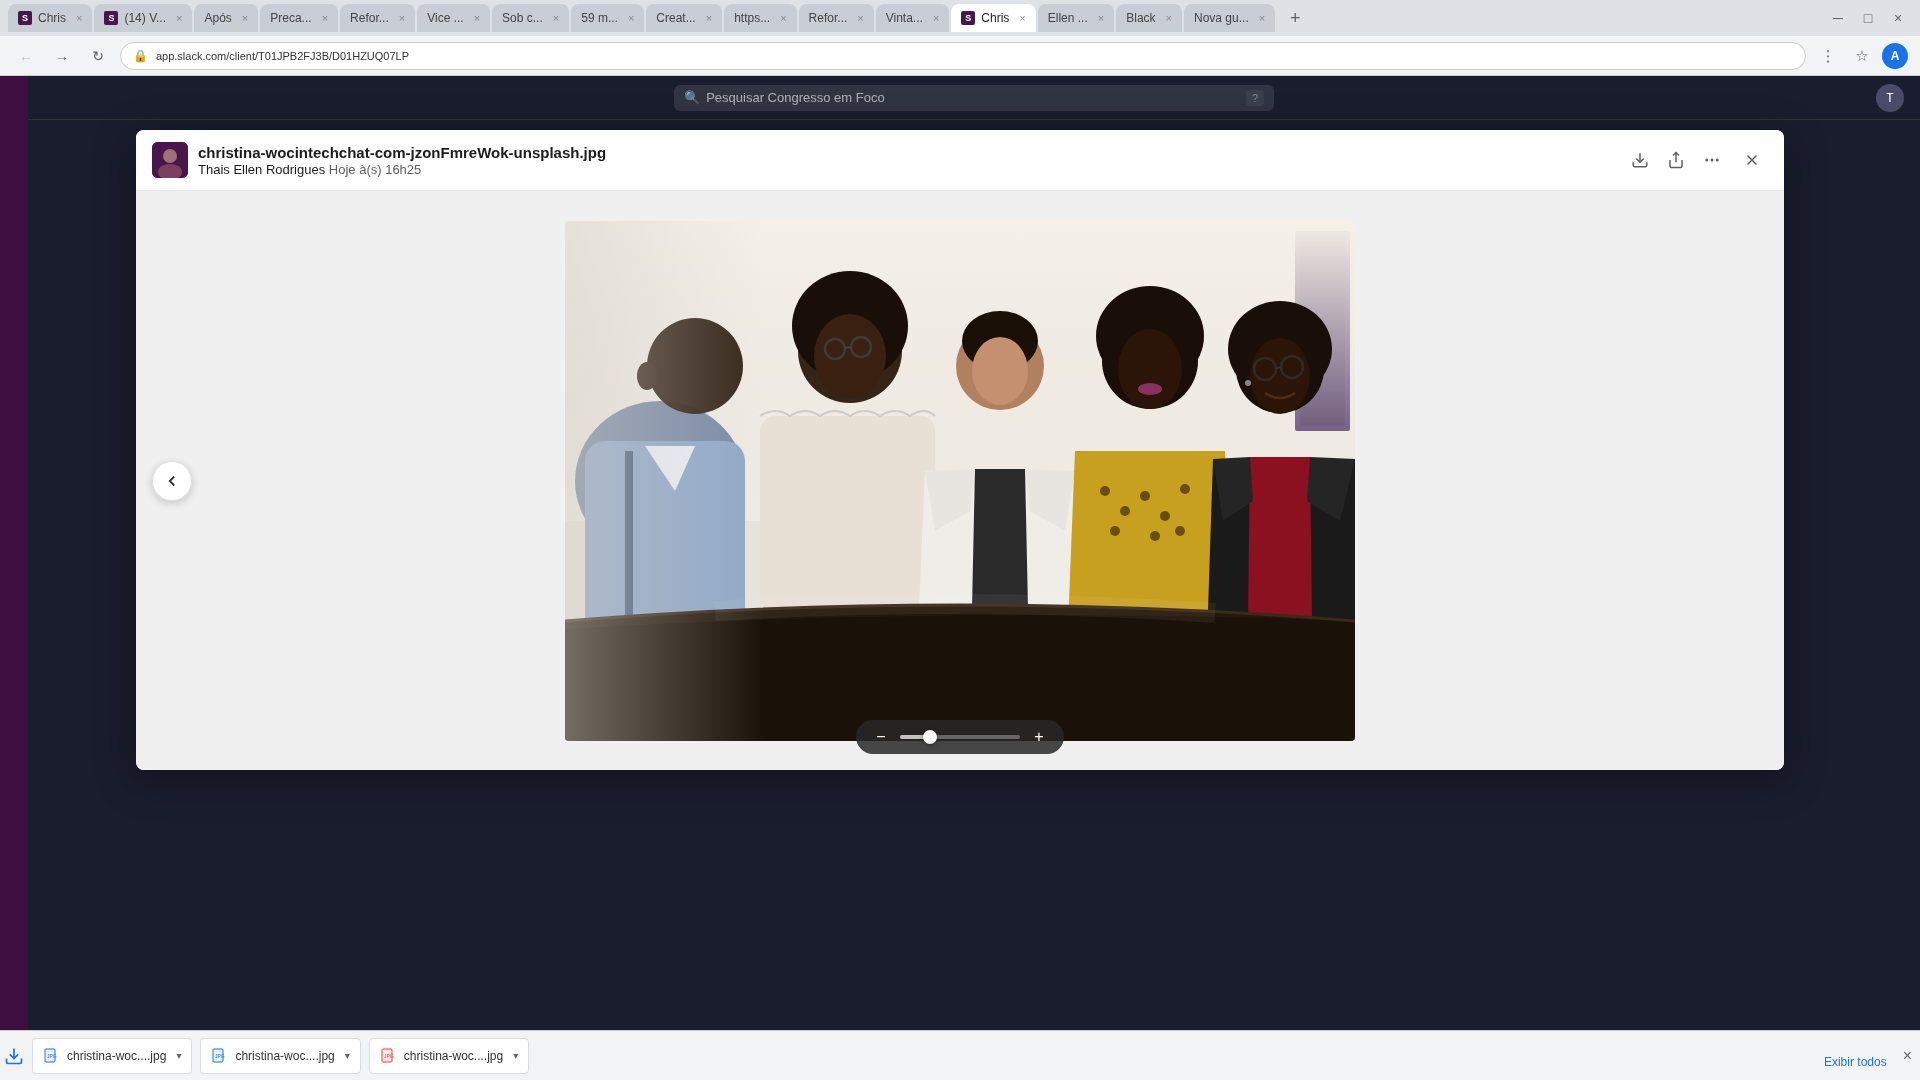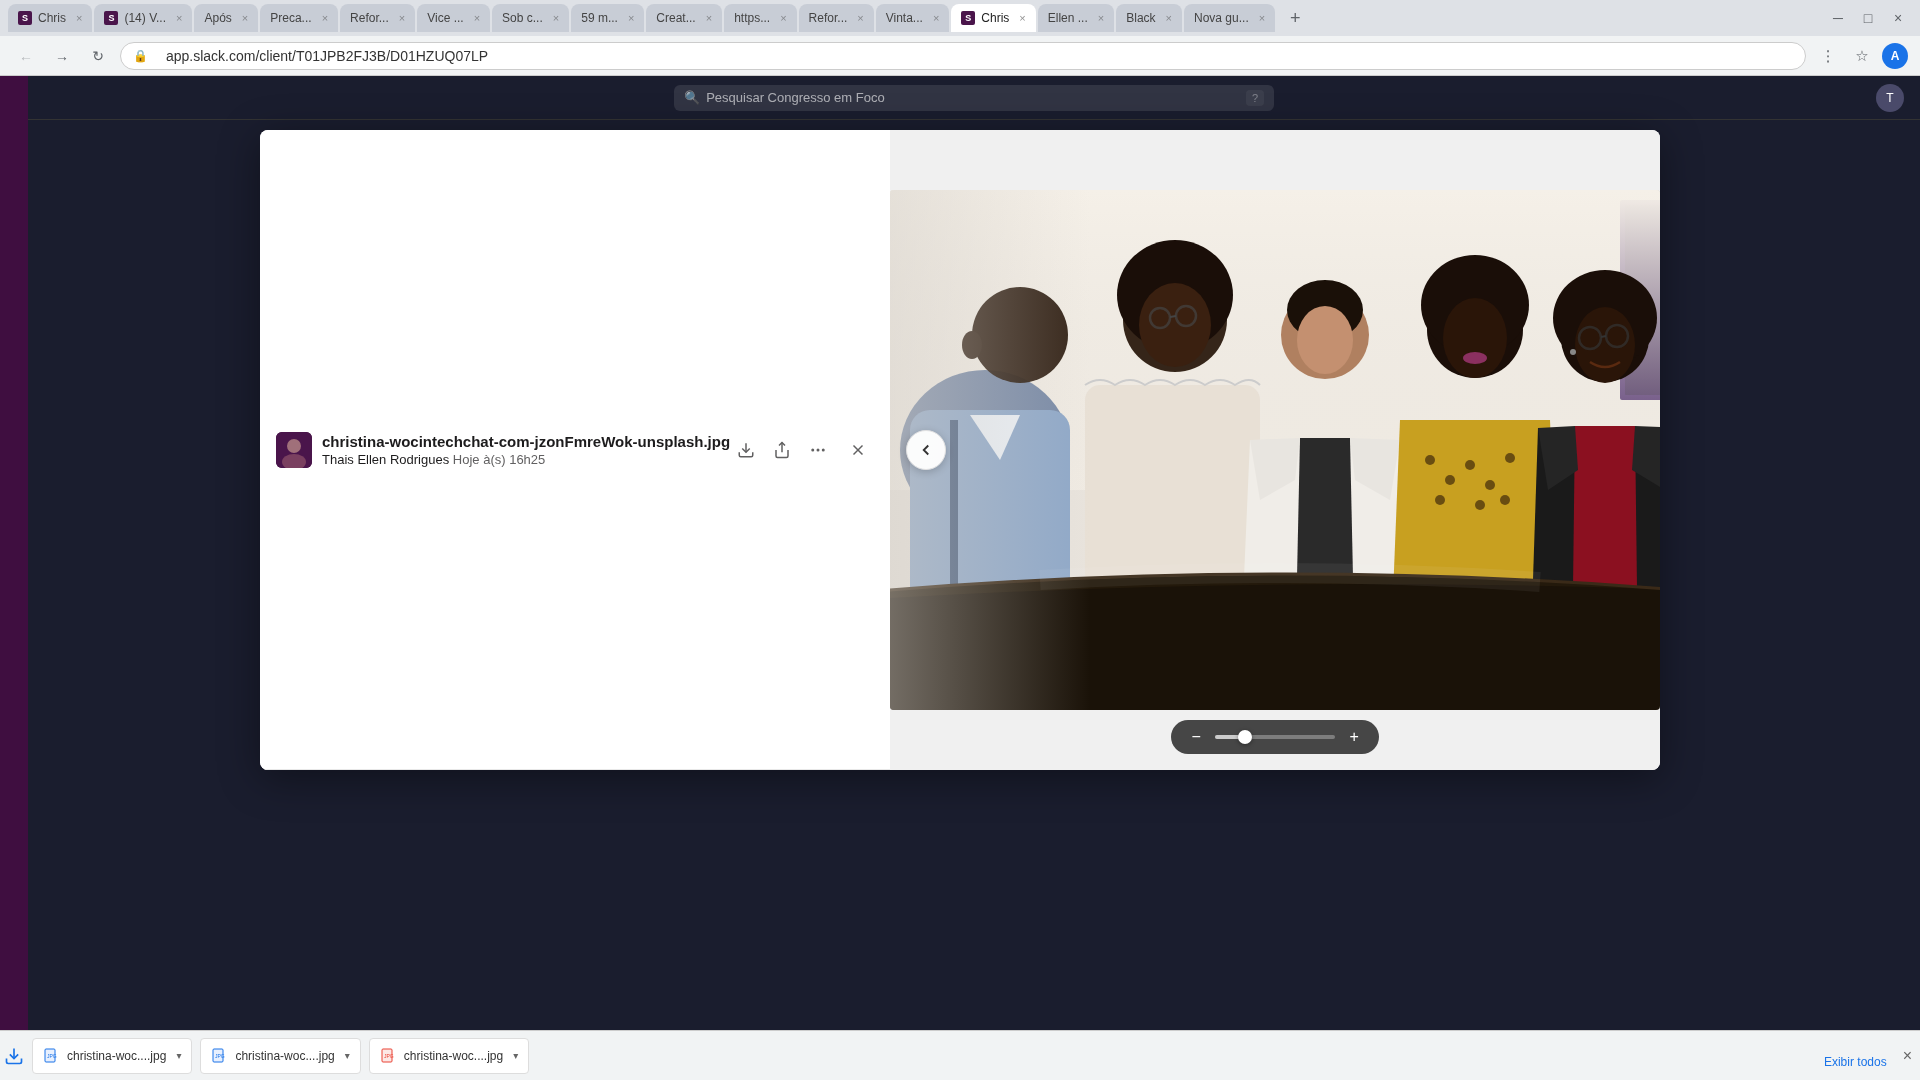--- a/index.html
+++ b/index.html
@@ -141,27 +141,28 @@
       align-items: center;
       padding: 0 10px;
       gap: 6px;
       color: rgba(255,255,255,0.7);
       font-size: 13px;
     }
 
     .image-viewer {
       background: #fff;
       border-radius: 8px;
-      width: 1400px;
+      width: 1648px;
       height: 640px;
       position: absolute;
       top: 50%;
       left: 50%;
       transform: translate(-50%, -50%);
       display: flex;
+      flex-direction: column;
       overflow: hidden;
       box-shadow: 0 8px 40px rgba(0,0,0,0.4);
     }
 
     .viewer-header {
       display: flex;
       align-items: center;
       padding: 12px 16px;
       border-bottom: 1px solid #e8e8e8;
       background: #fff;
@@ -511,21 +512,21 @@
     <button class="nav-btn">□</button>
     <button class="nav-btn">×</button>
   </div>
 
   <div class="browser-toolbar">
     <button class="nav-btn disabled">←</button>
     <button class="nav-btn">→</button>
     <button class="nav-btn">↻</button>
     <div class="address-bar">
       <span class="address-lock">🔒</span>
-      <span style="font-size:14px;color:#333;margin-left:10px;">app.slack.com/client/T01JPB2FJ3B/D01HZUQ07LP</span>
+      <span style="font-size:11px;color:#333;">app.slack.com/client/T01JPB2FJ3B/D01HZUQ07LP</span>
     </div>
     <div class="toolbar-right">
       <button class="toolbar-icon-btn">⋮</button>
       <button class="toolbar-icon-btn">☆</button>
       <div class="profile-circle">A</div>
     </div>
   </div>
 </div>
 
 <div class="slack-sidebar-hint"></div>

